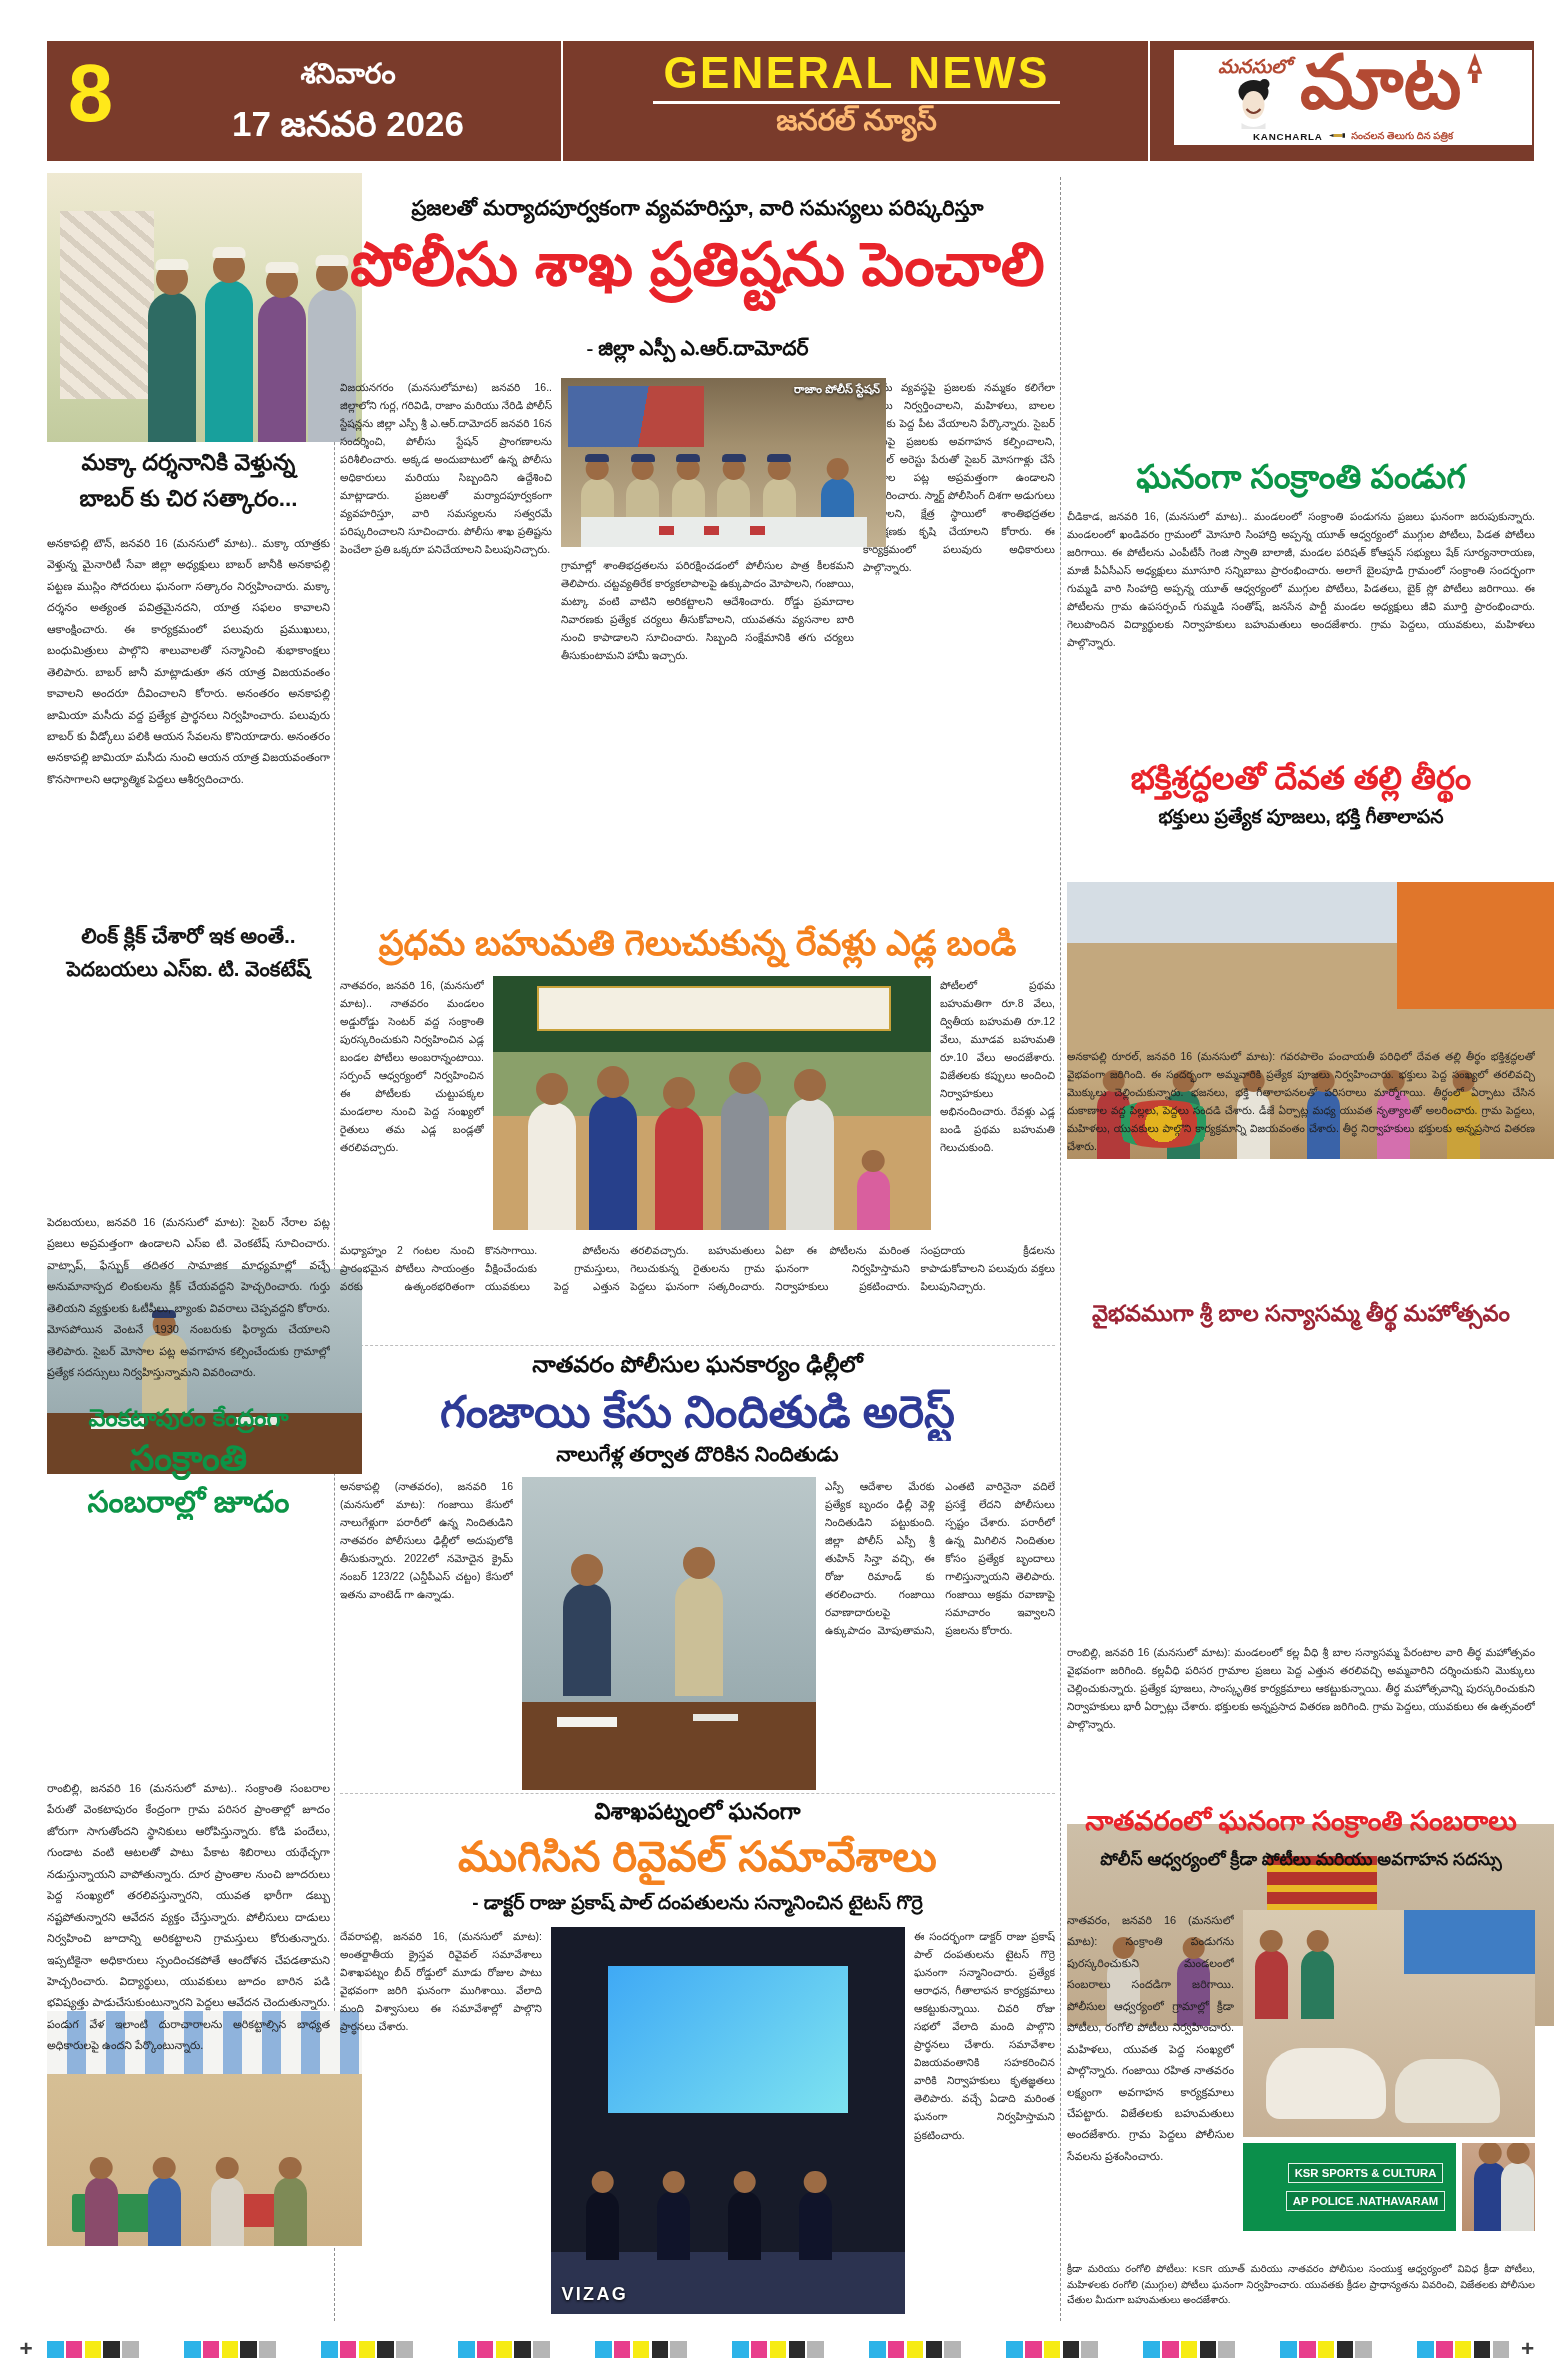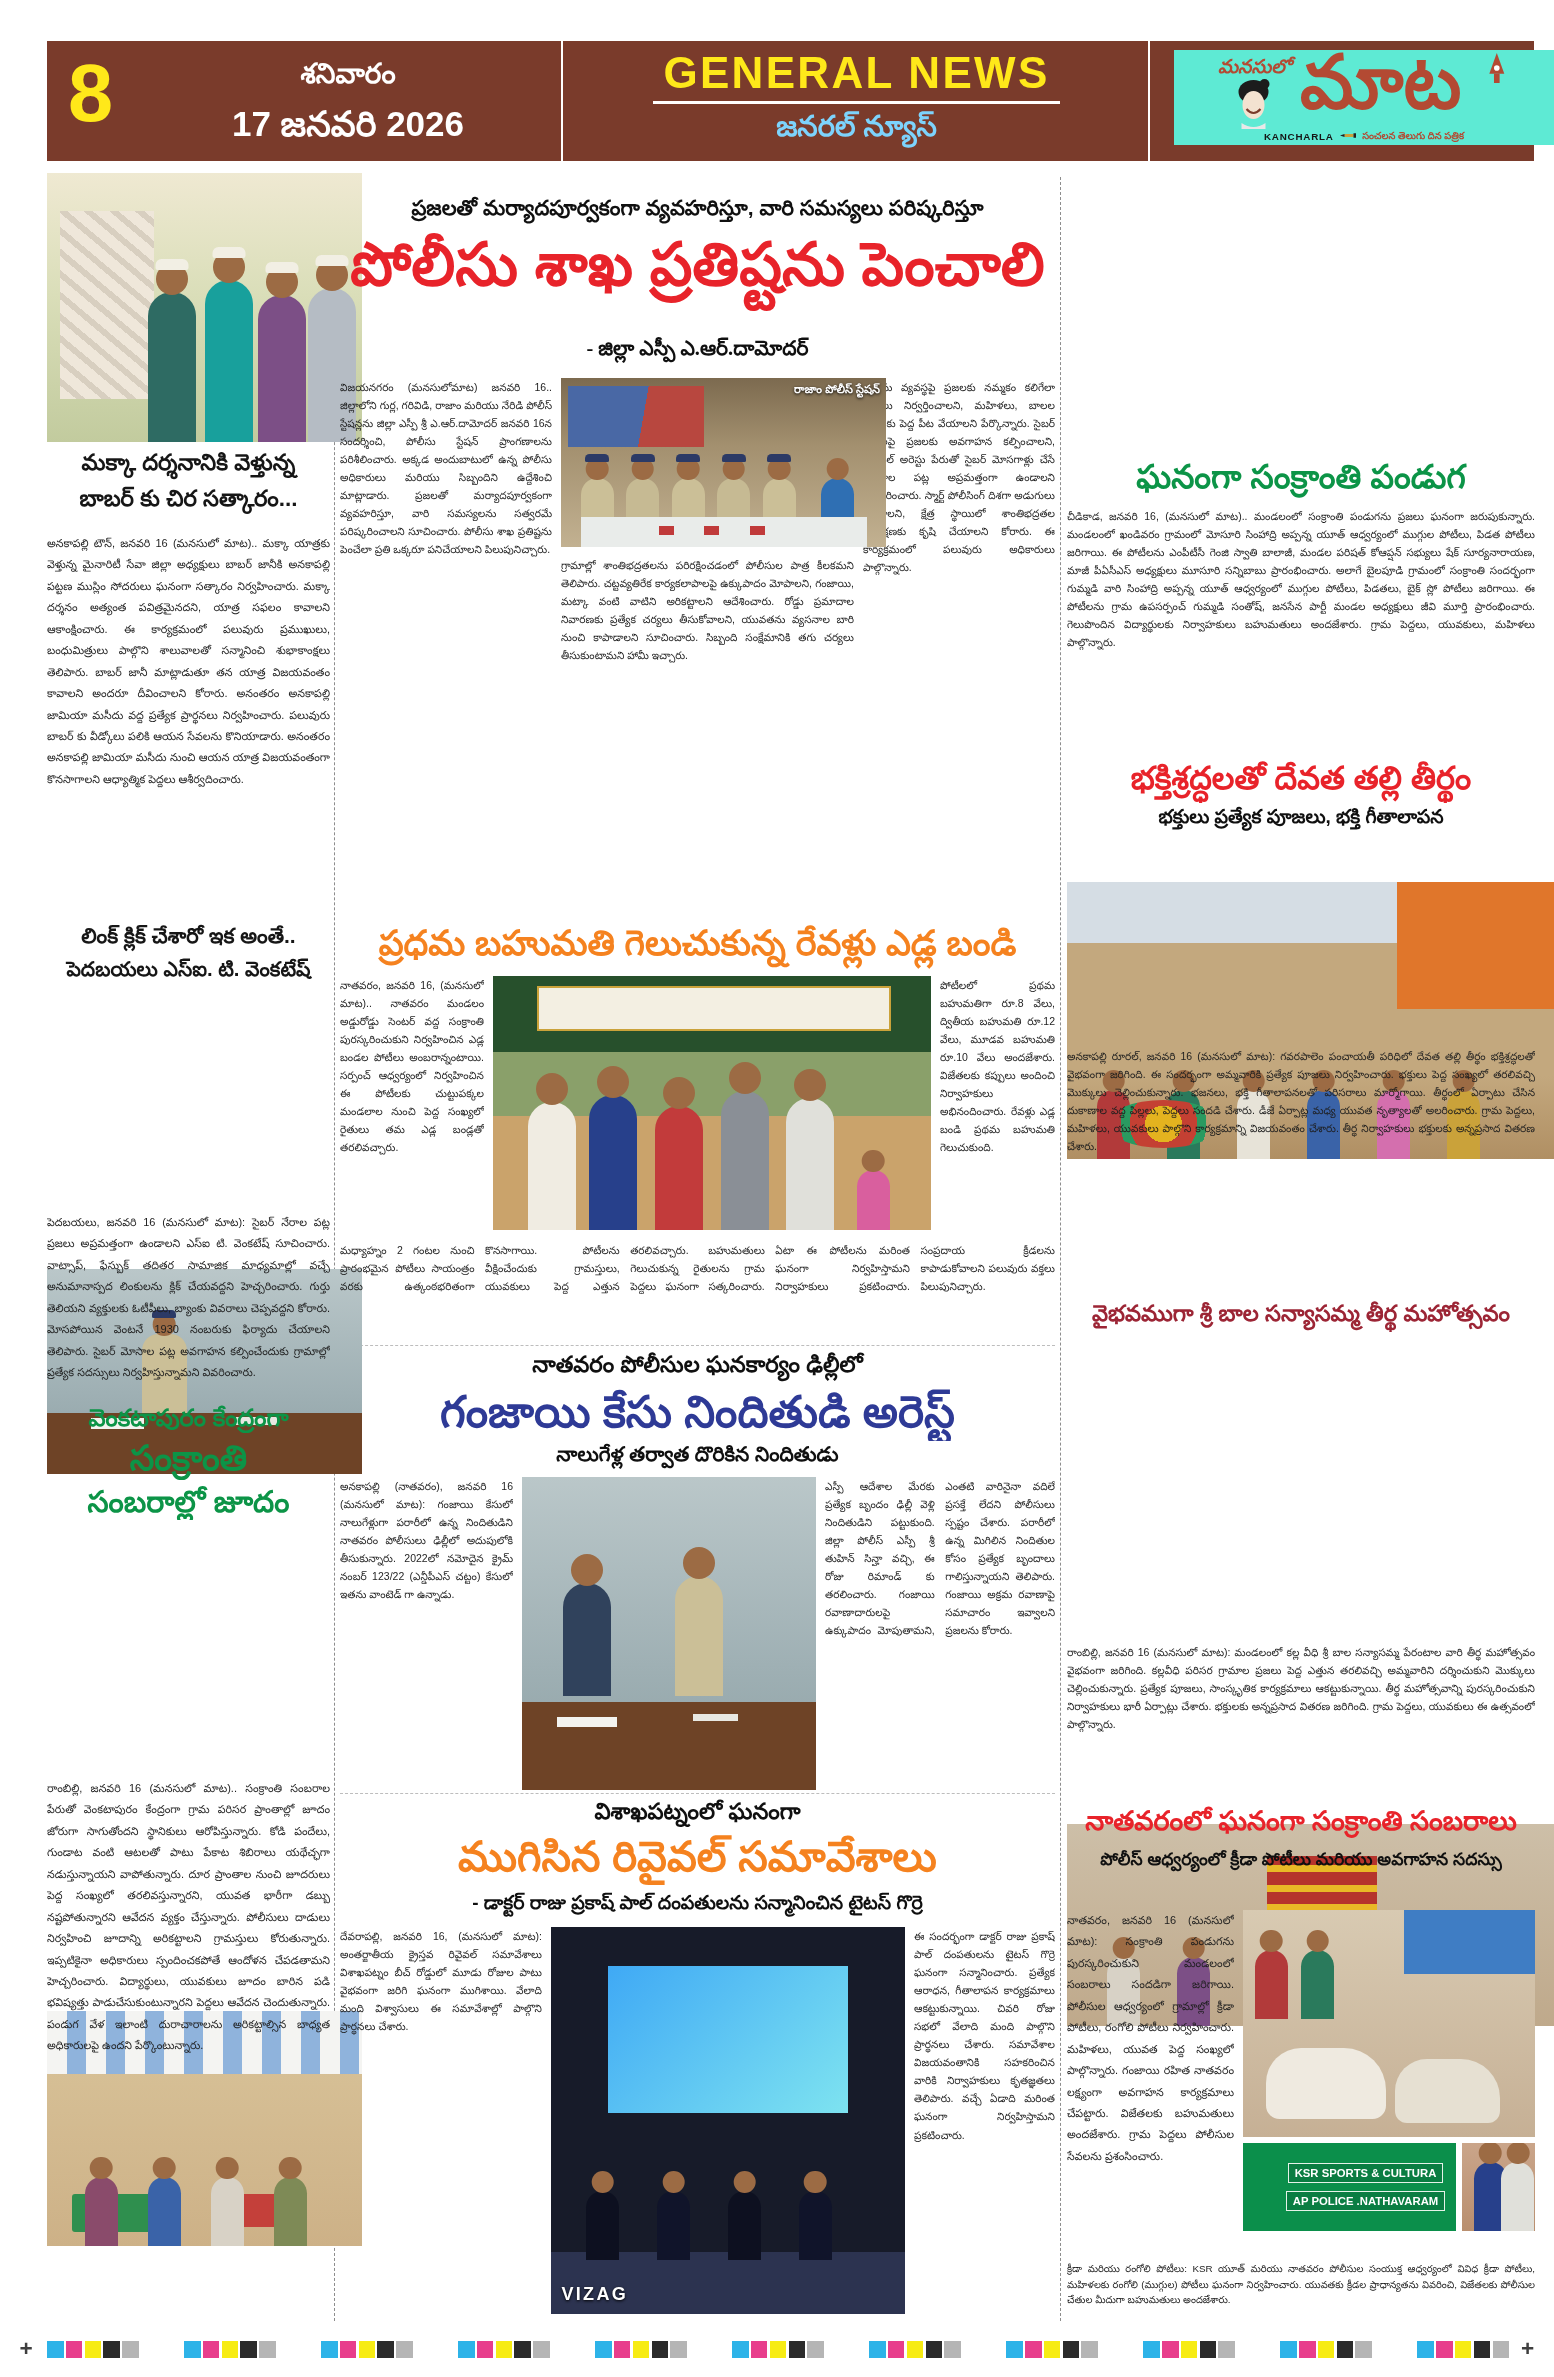--- a/index.html
+++ b/index.html
@@ -10,22 +10,22 @@
   
   .header{position:absolute;left:47px;top:41px;width:1487px;height:120px;background:var(--band,#7a3b2b);}
   .pagenum{position:absolute;left:21px;top:12px;font-size:81px;font-weight:bold;color:var(--accent_yellow,#ffe81a);line-height:1;}
   .daydate{position:absolute;left:113px;top:16.5px;width:376px;text-align:center;color:#fff;font-weight:bold;}
   .daydate .day{font-size:28px;}
   .daydate .date{font-size:35px;margin-top:7.5px;}
   .hdiv{position:absolute;top:0;bottom:0;width:2.3px;background:#fff;}
   .hcenter{position:absolute;left:519px;width:581px;top:7.5px;text-align:center;}
   .gen-en{display:inline-block;color:var(--accent_yellow,#ffe81a);font-size:44px;font-weight:bold;letter-spacing:2.3px;
           border-bottom:3px solid #fff;padding:0 10.5px 4.5px;line-height:1.1;}
-  .gen-te{color:#7dd3fc;font-size:29px;font-weight:bold;margin-top:6px;}
-  .masthead{position:absolute;left:1127px;top:9px;width:358px;height:95px;background:#5eead4;padding-left:22px;}
+  .gen-te{color:#fdba74;font-size:29px;font-weight:bold;}
+  .masthead{position:absolute;left:1127px;top:9px;width:358px;height:95px;background:#ffffff;}
   .m-pre{position:absolute;left:44px;top:6px;color:var(--masthead_red,#b34a33);font-size:19px;font-weight:bold;font-style:italic;}
   .m-face{position:absolute;left:59px;top:29px;}
   .m-title{position:absolute;left:126px;top:-9px;color:var(--masthead_red,#b34a33);font-size:75px;font-weight:bold;line-height:1.1;}
   .m-nib{position:absolute;right:47px;top:3px;}
   .m-sub{position:absolute;left:4.5px;right:4.5px;bottom:1.5px;display:flex;align-items:center;justify-content:center;gap:6px;font-size:9.8px;white-space:nowrap;}
   .m-pub{font-weight:bold;color:#151515;letter-spacing:0.8px;}
   .m-tag{color:var(--masthead_red,#b34a33);font-weight:bold;}
 
   
   .vsep{position:absolute;width:0;border-left:1.5px dashed #8d8d8d;}

